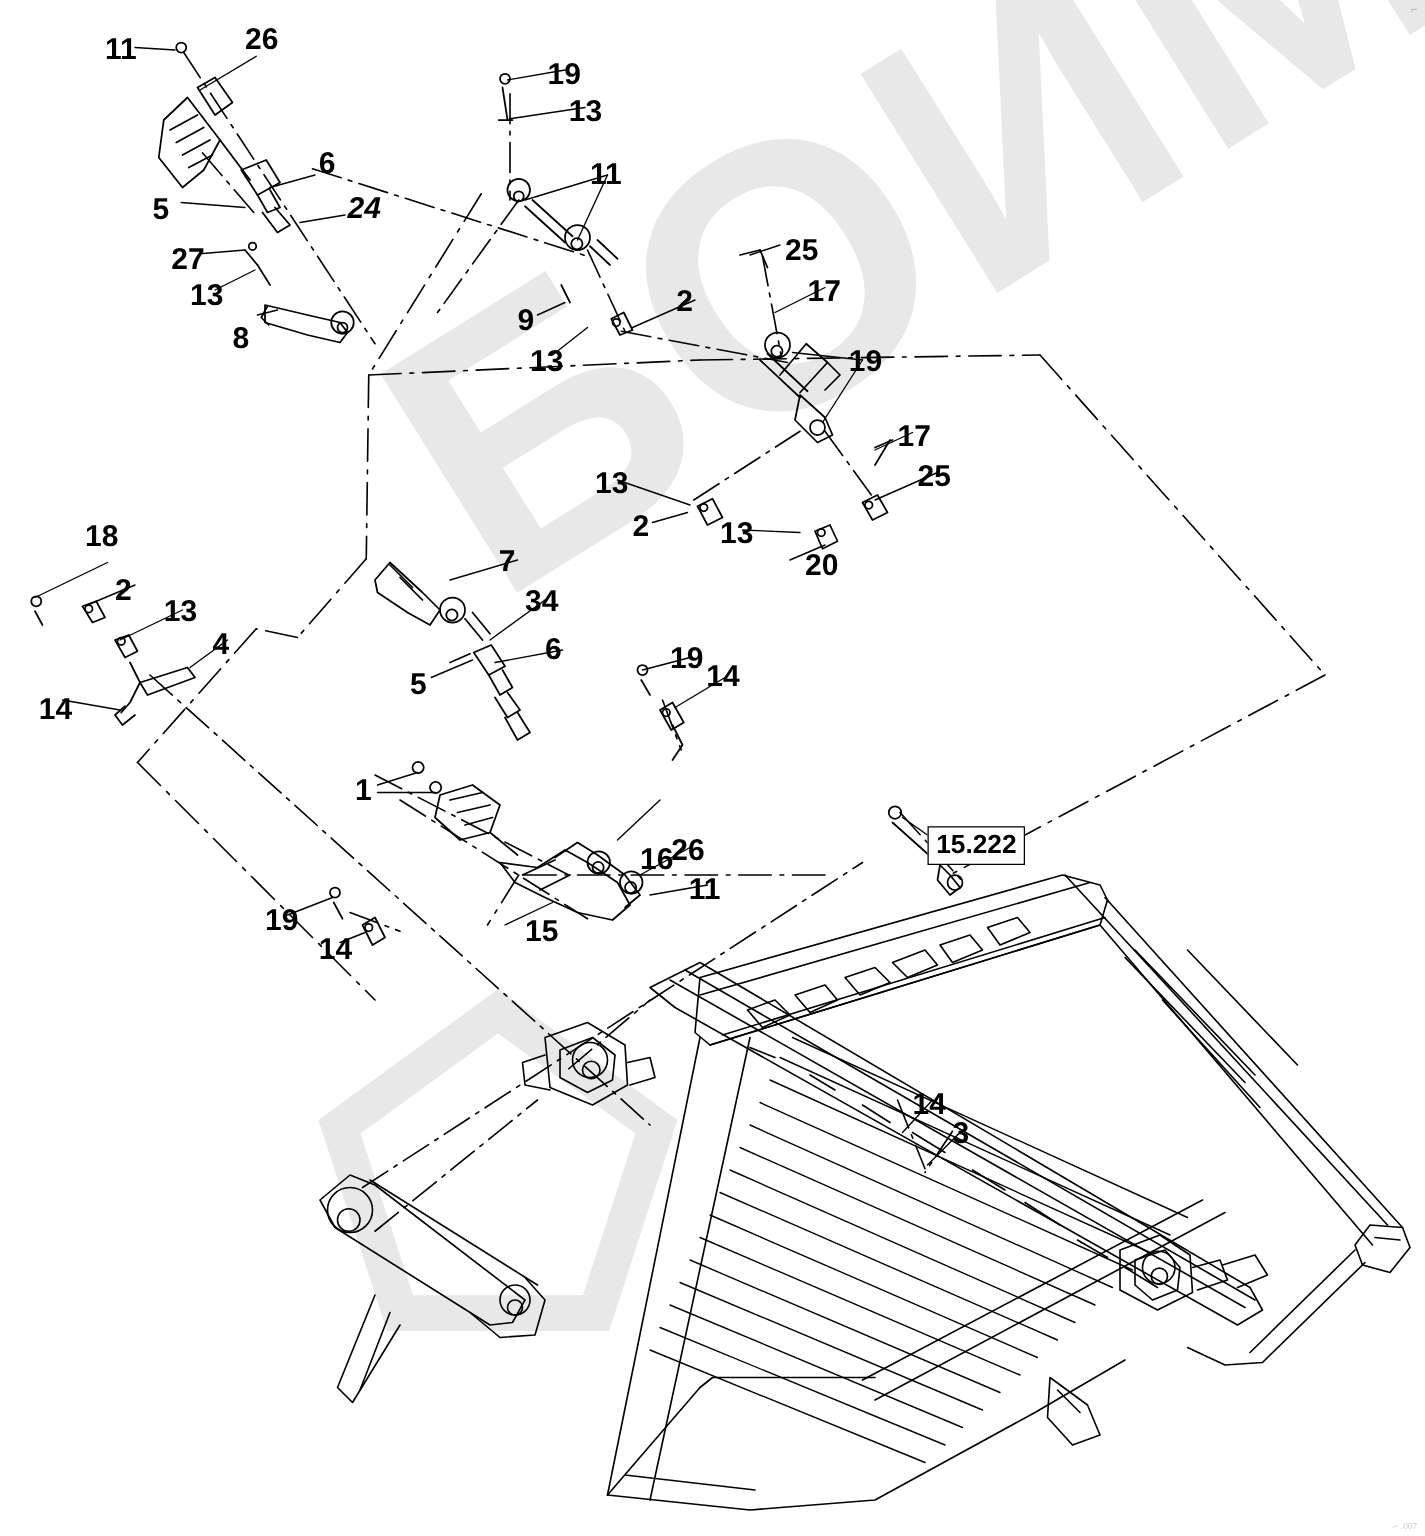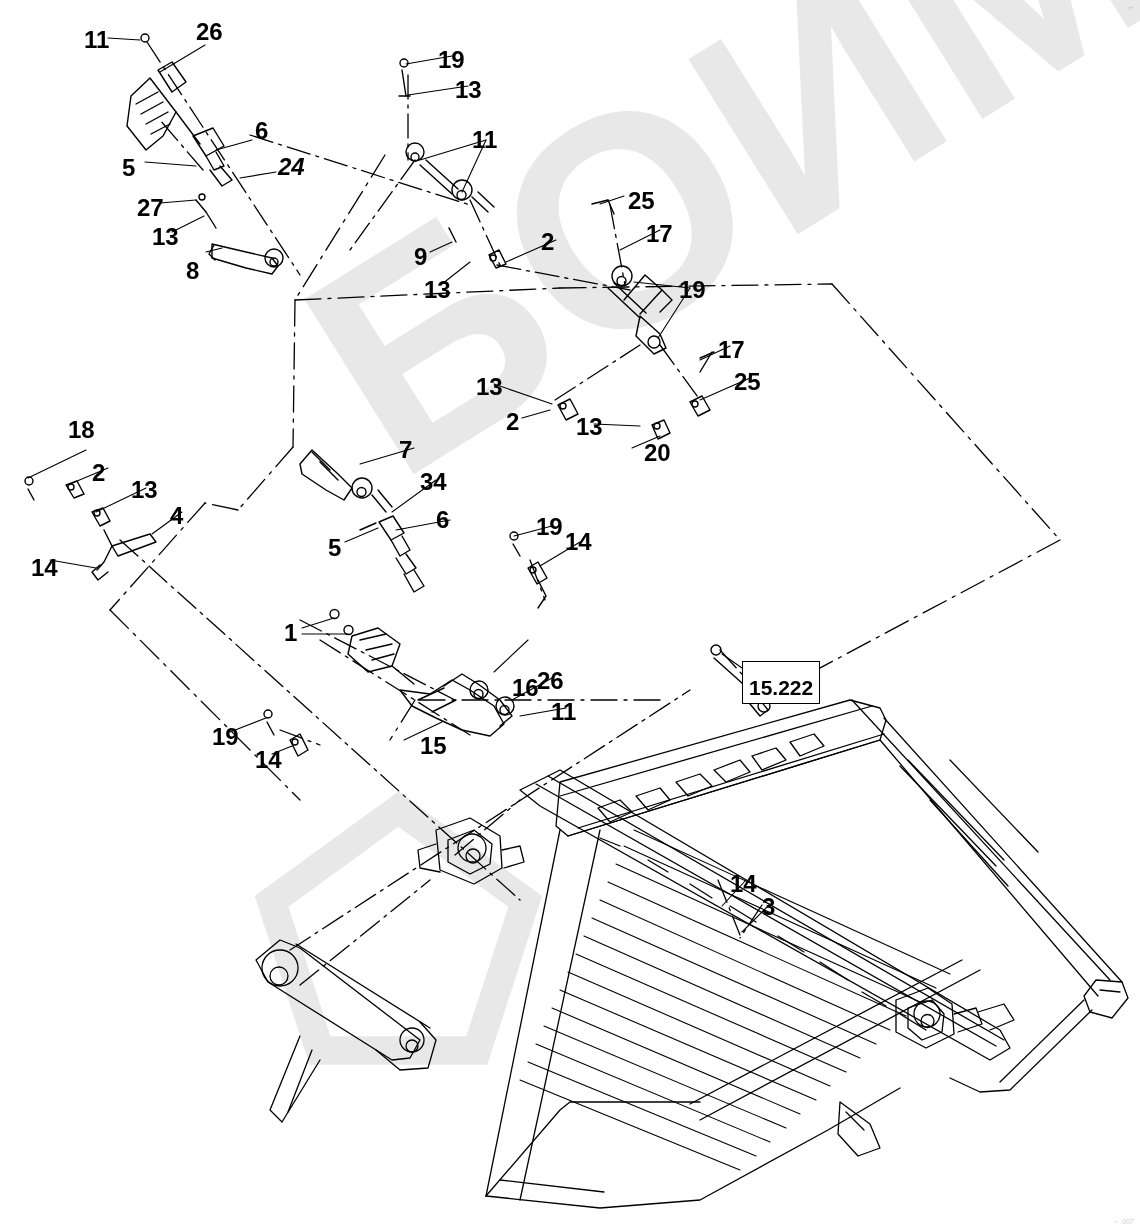--- a/index.html
+++ b/index.html
@@ -1,20 +1,20 @@
 <!DOCTYPE html>
 <html><head>
 <meta charset="utf-8">
 <style>
   html,body{margin:0;padding:0;background:#ffffff;}
   body{width:1140px;height:1229px;font-family:"Liberation Sans",sans-serif;}
   #stage{position:relative;width:1140px;height:1229px;overflow:hidden;background:#fff;}
   #stage svg{position:absolute;left:0;top:0;}
   .callout{position:absolute;font-family:"Liberation Sans",sans-serif;font-size:24px;font-weight:700;color:#000;line-height:1;white-space:nowrap;}
-  .ref-box{position:absolute;border:1.5px solid #000;background:#fff;padding:14px 6px 3px 6px;font-family:"Liberation Sans",sans-serif;font-size:21px;font-weight:700;color:#000;}
+  .ref-box{position:absolute;border:1.5px solid #000;background:#fff;padding:2px 6px 3px 6px;font-family:"Liberation Sans",sans-serif;font-size:21px;font-weight:700;color:#000;}
   .wm{position:absolute;font-family:"Liberation Sans",sans-serif;font-weight:700;color:#e8e8e8;letter-spacing:2px;user-select:none;}
   .corner{position:absolute;right:6px;top:2px;font-size:9px;color:#bbb;}
   .corner2{position:absolute;right:6px;bottom:4px;font-size:7px;color:#ccc;}
 </style>
 </head>
 <body>
 
 <div id="stage">
 
   <div class="wm" style="left:250px;top:250px;font-size:300px;transform:rotate(-32deg);transform-origin:left top;">БОИМ</div>

